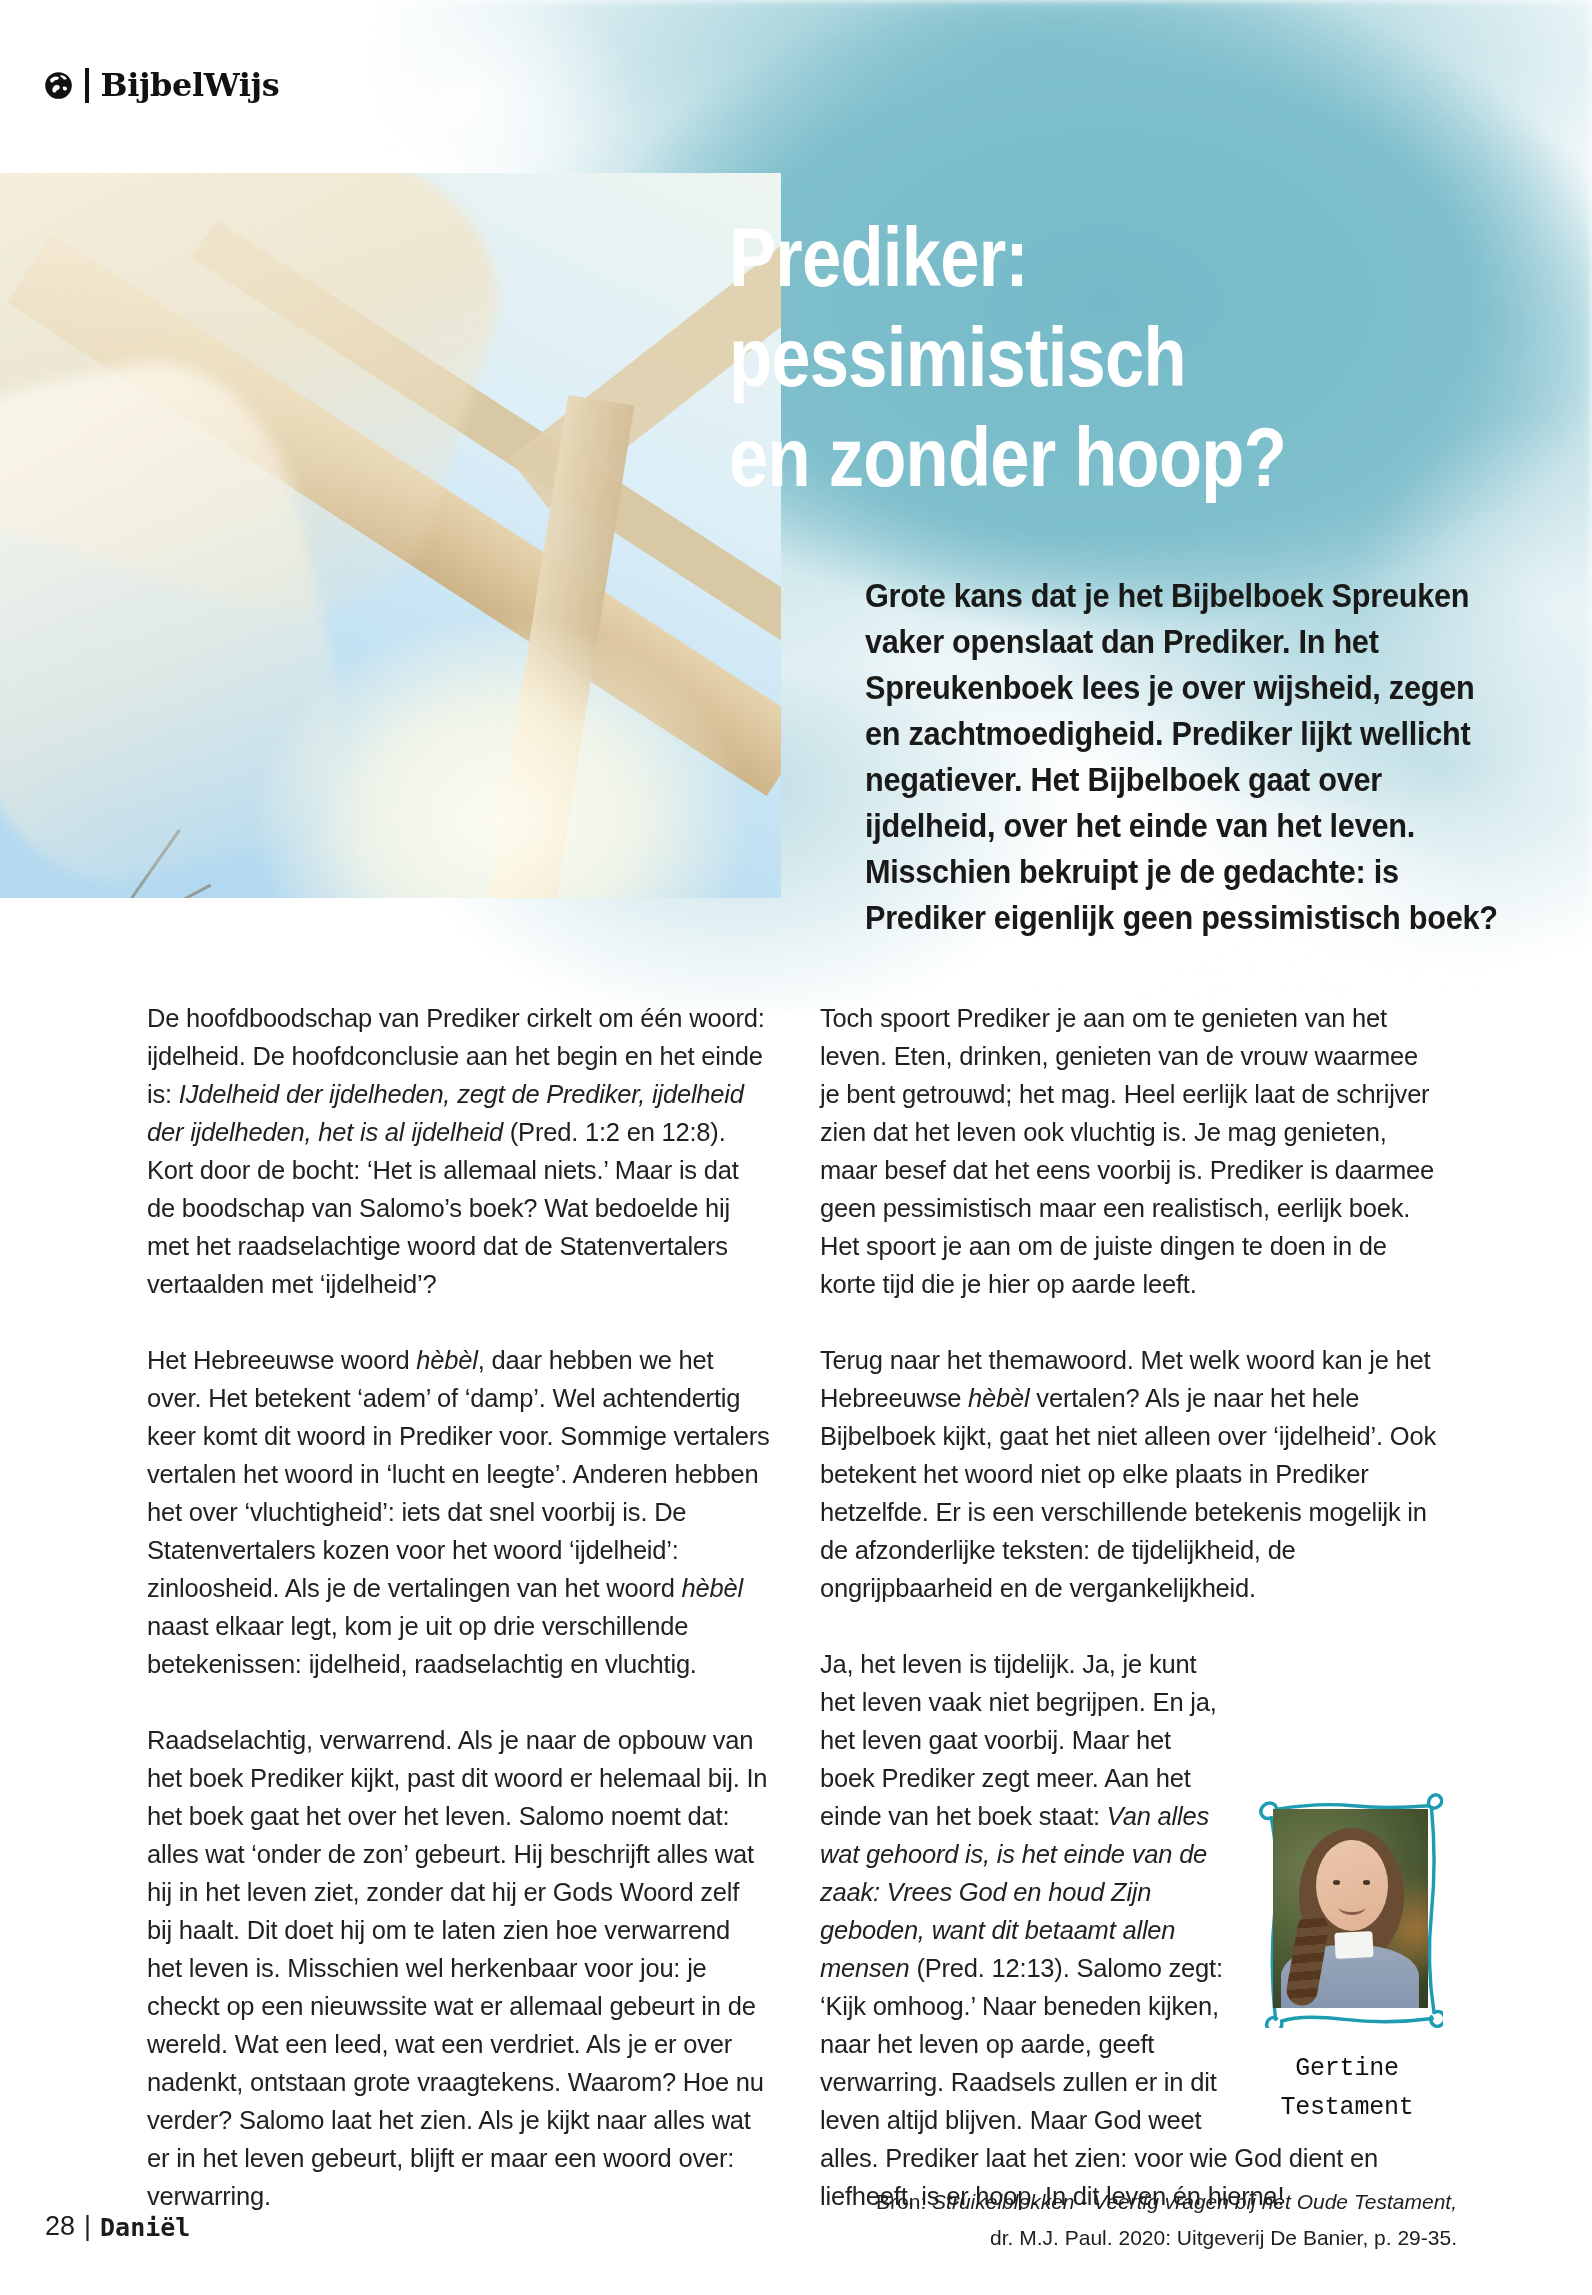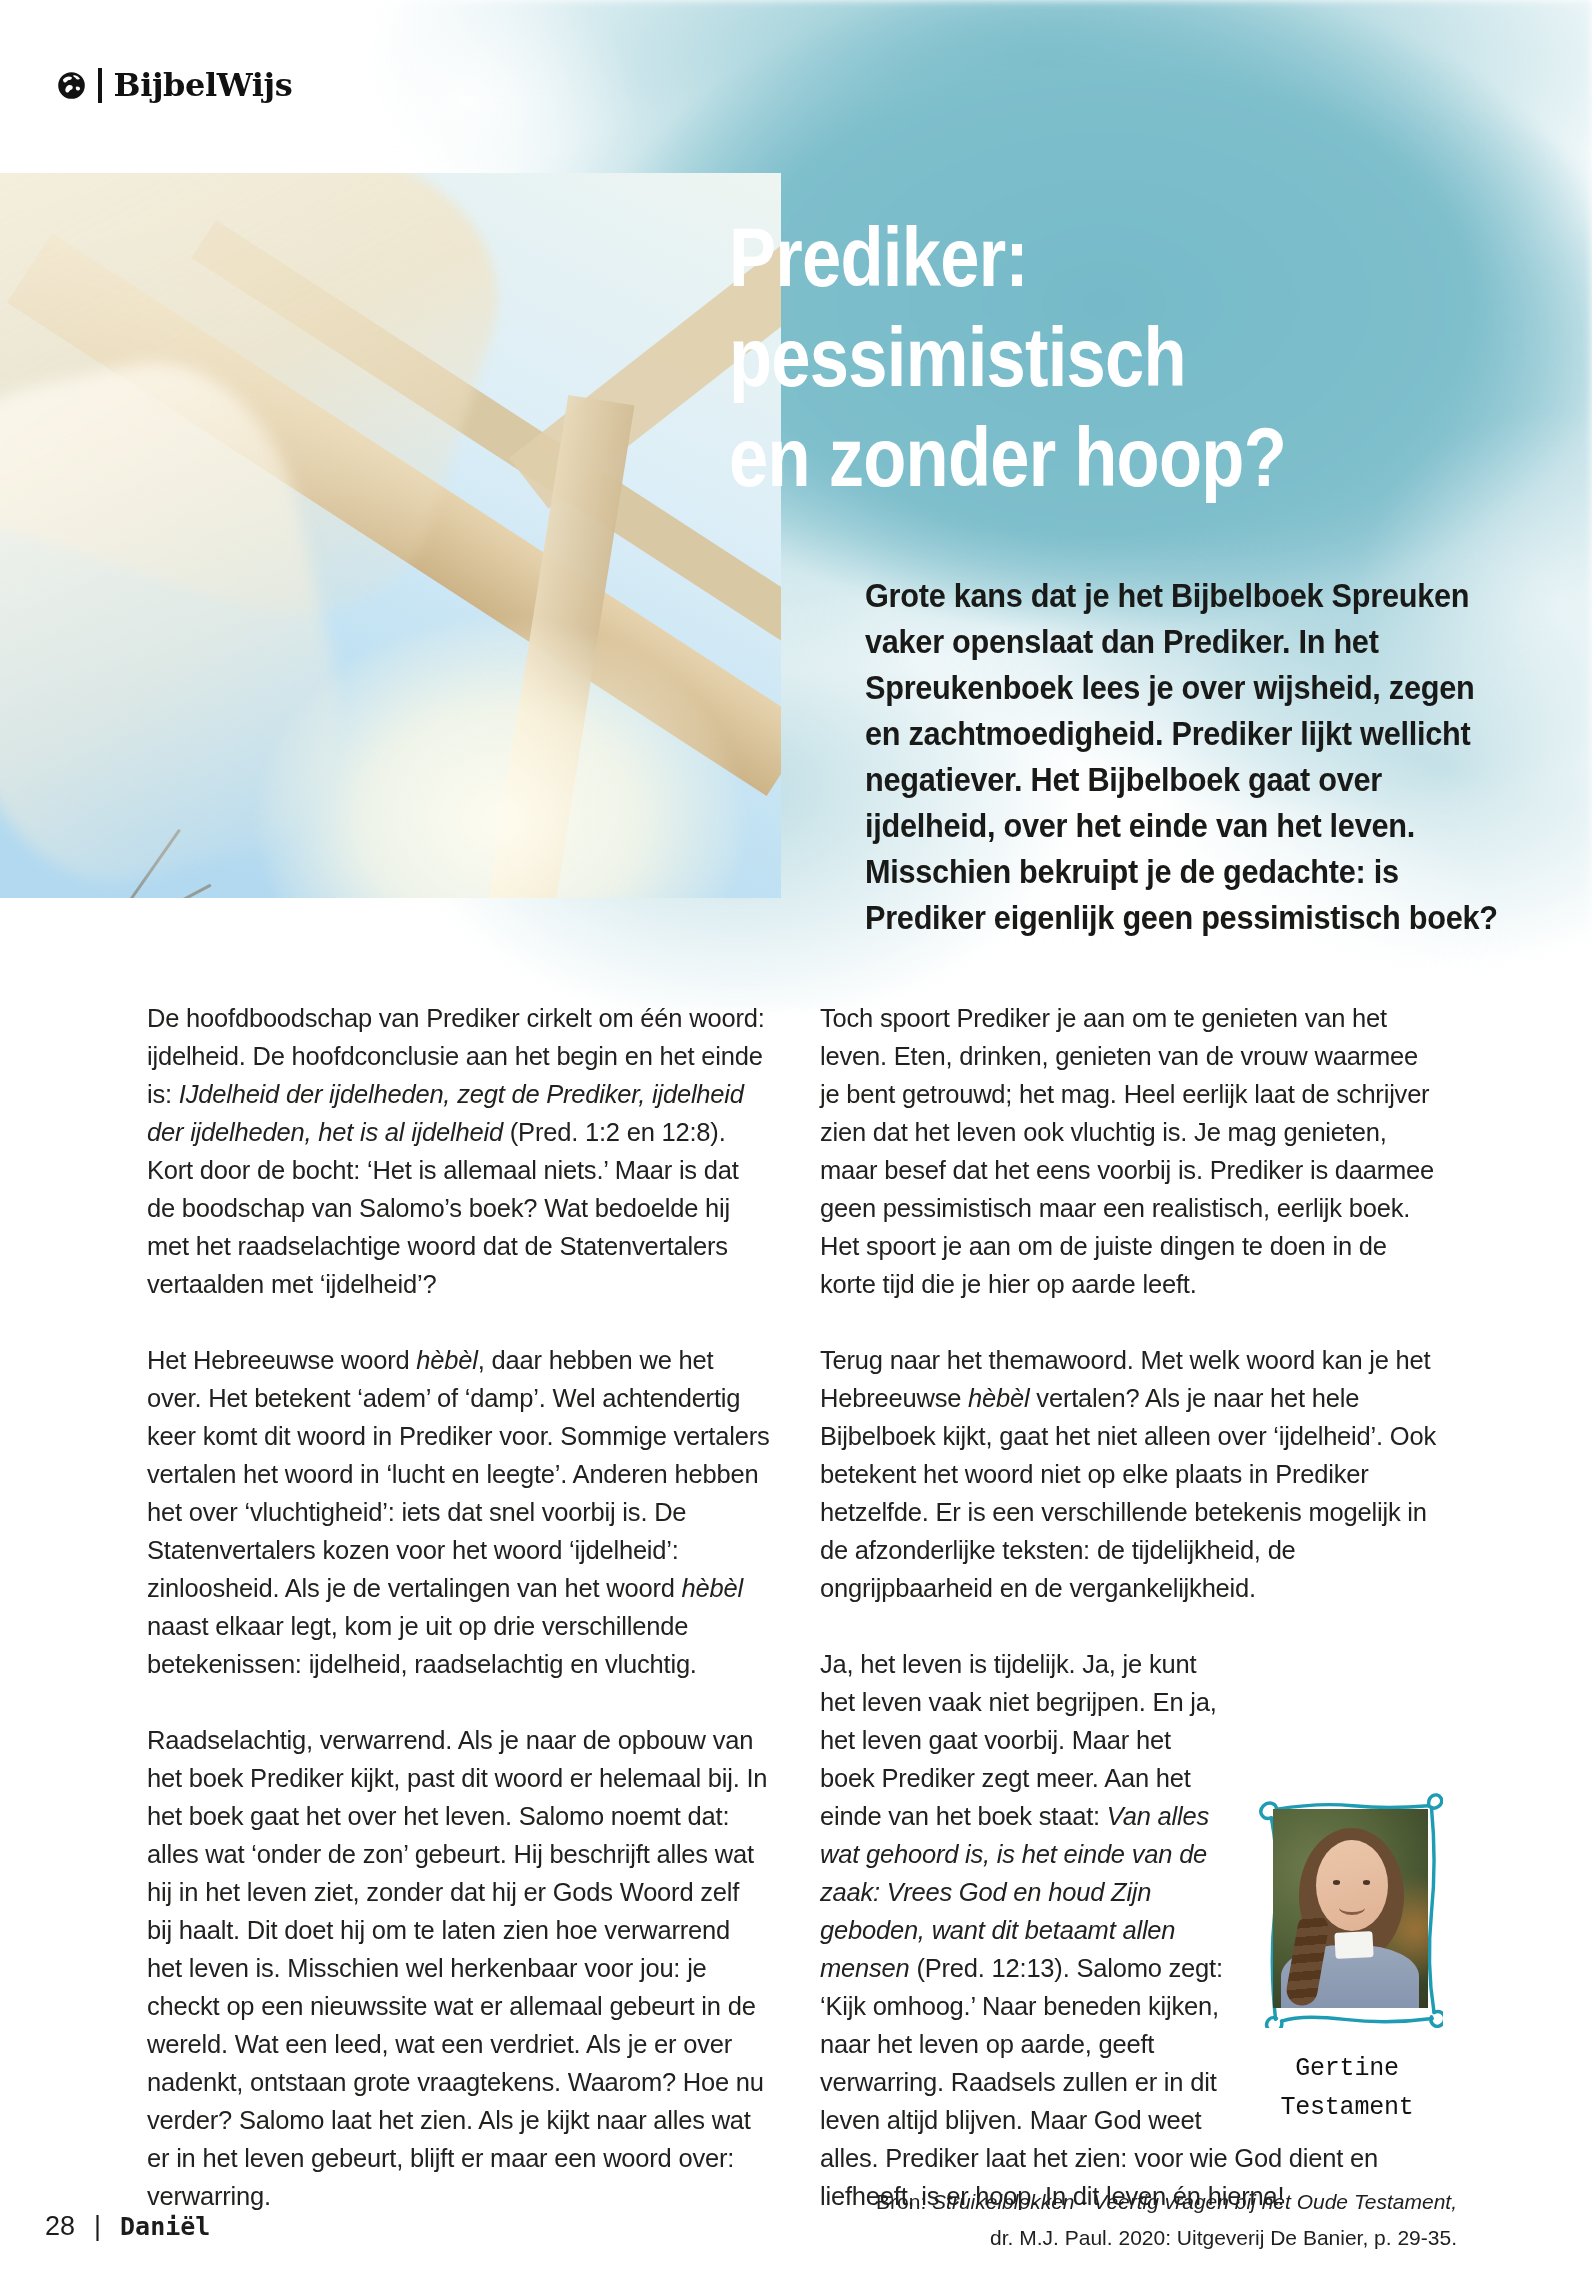--- a/index.html
+++ b/index.html
@@ -1,21 +1,21 @@
 <!DOCTYPE html>
 <html style="font-size:14px"><head>
 <meta charset="utf-8">
 <style>
   html,body{margin:0;padding:0;background:#f0f0f0;}
   .page{
     position:relative;width:1592px;height:2295px;background:#ffffff;
     overflow:hidden;font-family:"Liberation Sans",sans-serif;color:#222120;
   }
   
-  .masthead{position:absolute;left:57px;top:66px;display:flex;align-items:center;gap:12px;}
+  .masthead{position:absolute;left:44px;top:66px;display:flex;align-items:center;gap:12px;}
   .masthead .divider{width:3.5px;height:35px;background:#121212;}
   .brand{font-family:"DejaVu Serif",serif;font-weight:700;font-size:32px;color:#121212;letter-spacing:-0.4px;}
   
   .blob{
     position:absolute;left:371px;top:0;width:1221px;height:1010px;pointer-events:none;
     background:
       radial-gradient(ellipse 55% 42% at 60% 30%, #76bac9 0%, #7fbfcc 55%, rgba(127,191,204,0) 78%),
       radial-gradient(ellipse 48% 38% at 36% 38%, rgba(130,194,206,.95) 0%, rgba(130,194,206,0) 75%),
       radial-gradient(ellipse 50% 45% at 78% 45%, rgba(118,186,201,.95) 0%, rgba(118,186,201,0) 80%),
       radial-gradient(ellipse 65% 30% at 55% 6%, #7abdca 0%, rgba(122,189,202,0) 85%),
@@ -85,21 +85,21 @@
     border-bottom:3.5px solid #8a5a48;}
   .p-sweater{left:8.6px;top:136px;width:138px;height:69px;border-radius:45% 45% 0 0;
     background:linear-gradient(to bottom,#9aa7bb,#8494ad);}
   .p-collar{left:62px;top:123px;width:38px;height:26px;background:#f4f4f1;border-radius:3.5px;transform:rotate(-3deg);}
   .p-braid{left:19px;top:104px;width:31px;height:93px;border-radius:15.5px;transform:rotate(10deg);
     background:repeating-linear-gradient(165deg,#6a4c33 0 8.6px,#56381f 8.6px 17.3px);}
   .author-name{margin-top:21px;text-align:center;font-family:Liberation Mono, monospace;
     font-size:25px;line-height:39px;color:#121212;}
   .author-name span{display:block;}
   
-  .footer-left{position:absolute;left:45px;top:2211px;font-size:27px;color:#1c1c1c;display:flex;align-items:center;gap:19px;}
+  .footer-left{position:absolute;left:45px;top:2211px;font-size:27px;color:#1c1c1c;display:flex;align-items:flex-end;gap:9px;}
   .footer-left .mag{font-family:"DejaVu Sans Mono",monospace;font-weight:700;font-size:25px;}
   .footer-left .sep{font-weight:300;color:#1c1c1c;}
   .source{position:absolute;right:135px;top:2184px;text-align:right;font-size:21px;line-height:36px;color:#202020;}
 </style>
 </head>
 <body>
 
 <div class="page">
 
   <div class="blob"></div>

